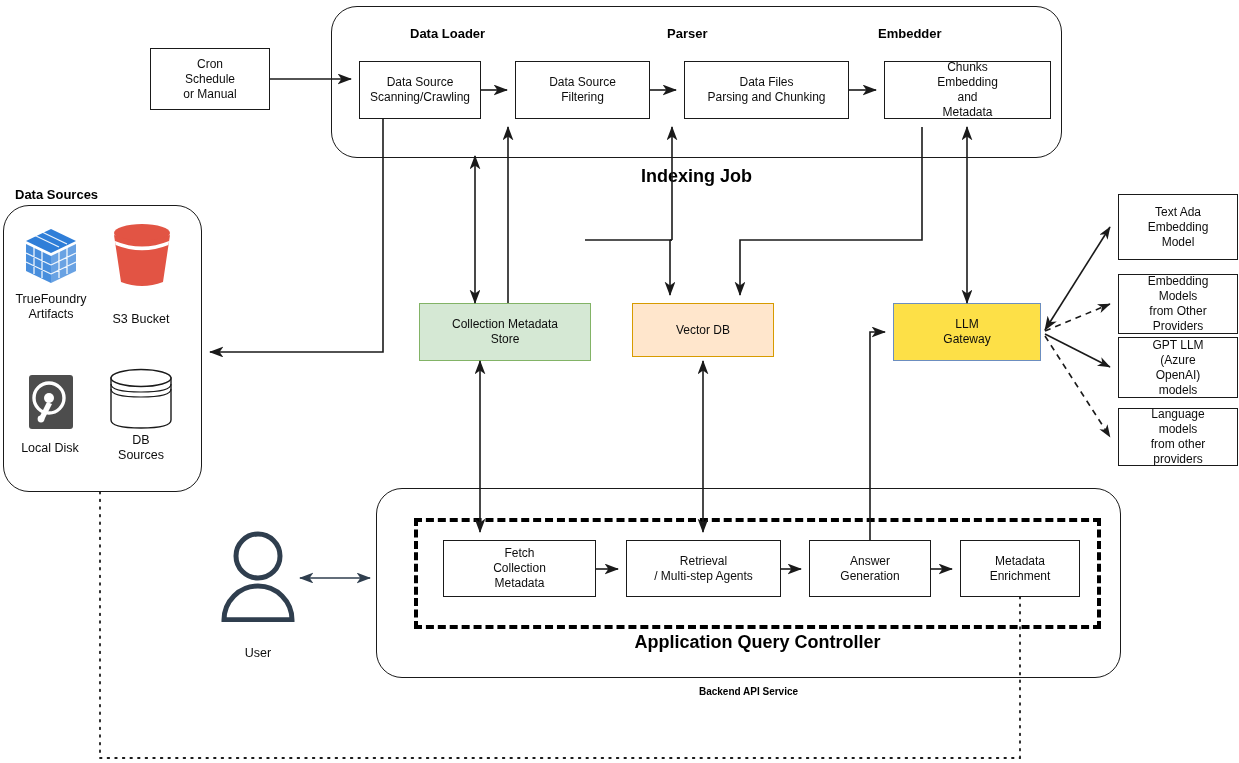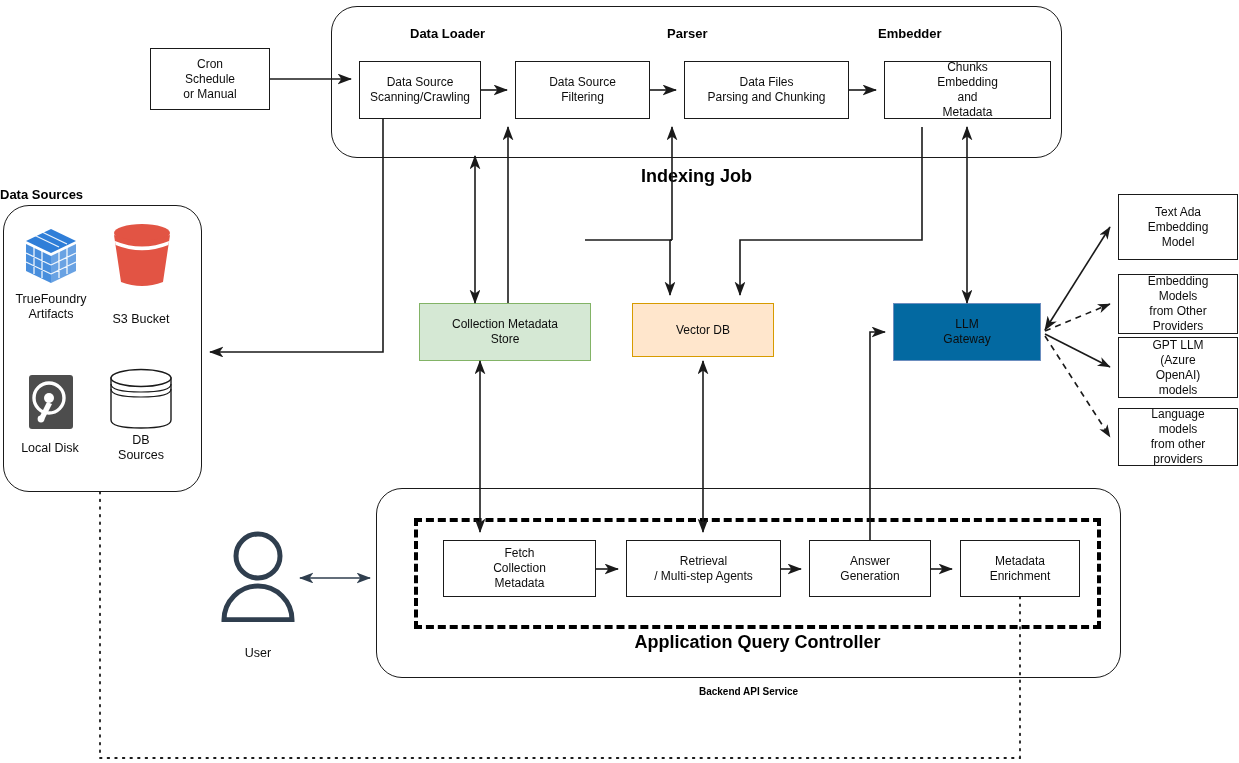--- a/index.html
+++ b/index.html
@@ -27,32 +27,32 @@
   }
   .secthead{
     position:absolute;font-weight:bold;font-size:13px;color:#000;text-align:left;white-space:nowrap;
   }
   .iconlabel{
     position:absolute;font-size:12.5px;color:#0d0d0d;text-align:center;line-height:15px;
     white-space:pre-line;width:110px;
   }
   .green{background:#d5e8d4;border:1px solid #82b366;text-align:center;}
   .yellow{background:#ffe6cc;border:1px solid #d79b00;}
-  .blue{background:#0369a1;border:1px solid #6c8ebf;}
+  .blue{background:#fde047;border:1px solid #6c8ebf;}
   .srcicon{position:absolute;}
 </style>
 </head>
 <body>
 
 <div id="canvas">
 
   <div class="rounded" style="left:331px;top:6px;width:731px;height:152px;"></div>
   <div class="grouplabel" style="left:331px;top:166px;width:731px;">Indexing Job</div>
 
-  <div class="secthead" style="left:0px;top:187px;width:200px;">Data Sources</div>
+  <div class="secthead" style="left:0px;top:187px;width:200px;padding-left:15px;">Data Sources</div>
   <div class="rounded" style="left:3px;top:205px;width:199px;height:287px;"></div>
 
   <div class="rounded" style="left:376px;top:488px;width:745px;height:190px;"></div>
   <div class="grouplabel" style="left:376px;top:686px;width:745px;font-size:10px;">Backend API Service</div>
 
   <div class="dashbox" style="left:414px;top:518px;width:687px;height:111px;"></div>
   <div class="grouplabel" style="left:414px;top:632px;width:687px;">Application Query Controller</div>
 
   <div class="secthead" style="left:410px;top:26px;width:200px;">Data Loader</div>
   <div class="secthead" style="left:667px;top:26px;width:180px;">Parser</div>

